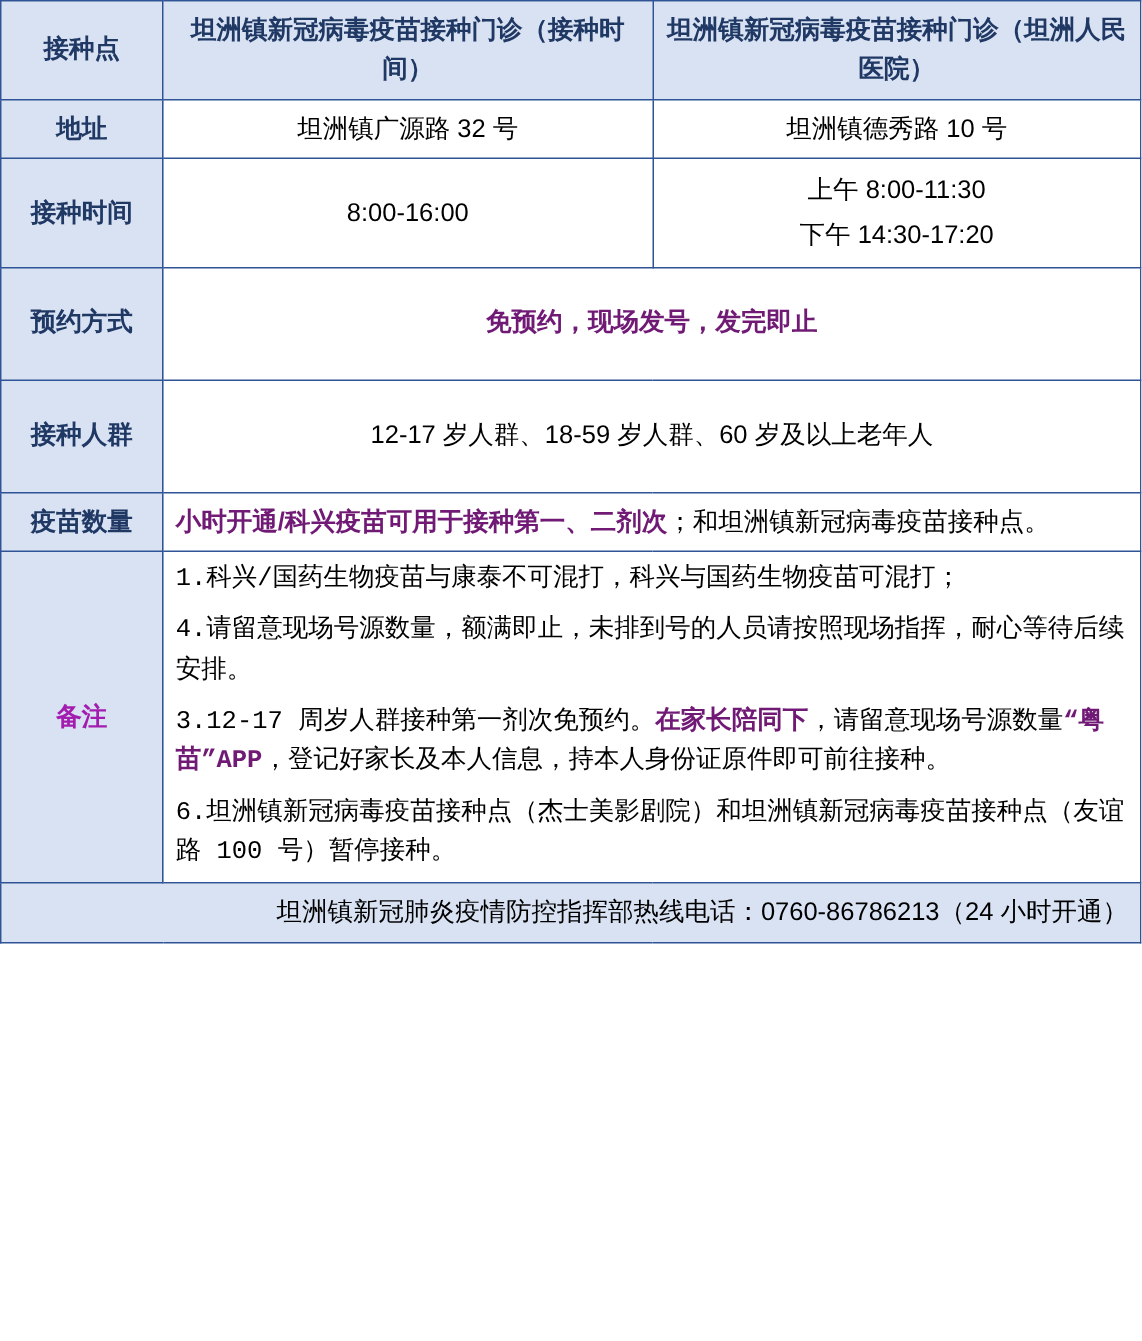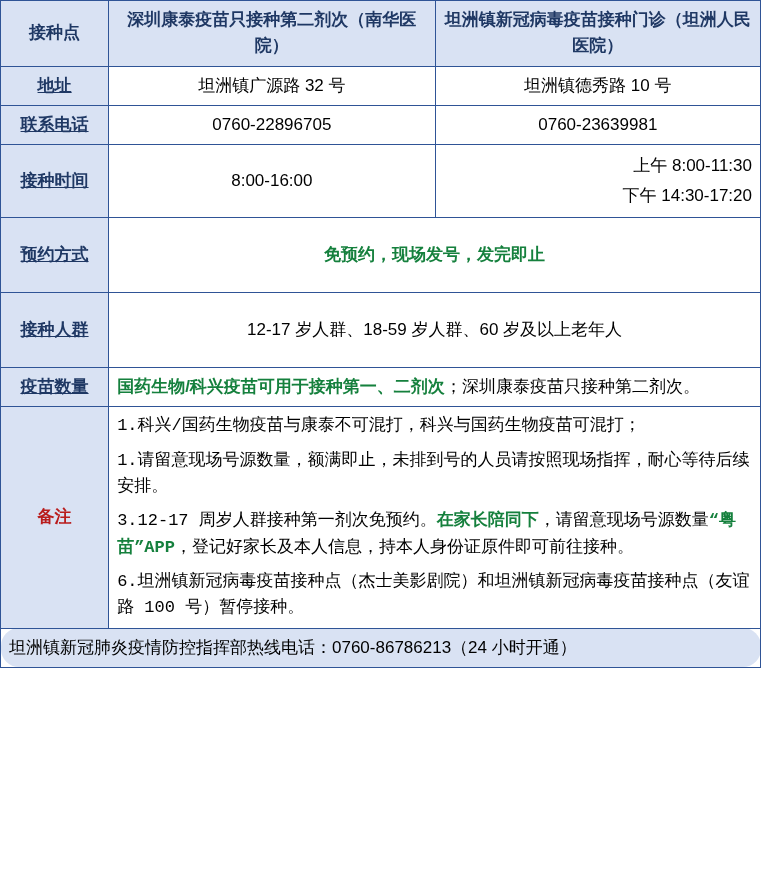--- a/index.html
+++ b/index.html
@@ -32,95 +32,88 @@
     font-size: 17px;
     line-height: 1.55;
   }
   .col-label {
     width: 108px;
     background: #d9e2f3;
     text-align: center;
     font-weight: bold;
     color: #1f3864;
     font-size: 17px;
-    text-decoration: underline;
   }
   .col-a { width: 326px; }
   .col-b { width: 325px; }
   .center { text-align: center; margin-top: 48px; }
   .left { text-align: left; }
   .hdr td {
     background: #d9e2f3;
     font-weight: bold;
     color: #1f3864;
     text-align: center;
     font-size: 18px;
     line-height: 1.5;
     padding-top: 10px;
     padding-bottom: 10px;
   }
   .red {
-    color: #15803d;
+    color: #701a75;
     font-weight: bold;
   }
   .cell-tall { height: 62px; }
-  .two-line div { line-height: 1.75; text-align: right; }
+  .two-line div { line-height: 1.75; }
   .note-cell {
     text-align: left;
     font-size: 17px;
     line-height: 2.15;
     padding: 10px 10px 10px 10px;
     font-family: Liberation Mono, monospace;
   }
   .note-cell p {
     margin: 0 0 8px 0;
   }
   .note-cell p:last-child { margin-bottom: 0; }
   .footer-row td {
-    text-align: left;
+    text-align: right;
     font-size: 16.5px;
     padding: 12px 10px;
-    border-radius: 18px;
   }
   .vert-label {
     background: #d9e2f3;
     font-weight: bold;
-    color: #b91c1c;
+    color: #a21caf;
     text-align: center;
     vertical-align: middle;
   }
 </style>
 </head>
 <body>
 
 <div class="sheet">
   <table class="vac-table">
     <colgroup>
       <col class="col-label">
       <col class="col-a">
       <col class="col-b">
     </colgroup>
     <tbody>
       <tr class="hdr">
         <td>接种点</td>
-        <td>深圳康泰疫苗只接种第二剂次（南华医院）</td>
+        <td>坦洲镇新冠病毒疫苗接种门诊（接种时间）</td>
         <td>坦洲镇新冠病毒疫苗接种门诊（坦洲人民医院）</td>
       </tr>
 
       <tr>
         <td class="col-label">地址</td>
         <td class="center">坦洲镇广源路 32 号</td>
         <td class="center">坦洲镇德秀路 10 号</td>
       </tr>
 
-      <tr>
-        <td class="col-label">联系电话</td>
-        <td class="center">0760-22896705</td>
-        <td class="center">0760-23639981</td>
-      </tr>
 
       <tr>
         <td class="col-label">接种时间</td>
         <td class="center">8:00-16:00</td>
         <td class="center two-line">
           <div>上午 8:00-11:30</div>
           <div>下午 14:30-17:20</div>
         </td>
       </tr>
 
@@ -132,29 +125,29 @@
       </tr>
 
       <tr>
         <td class="col-label">接种人群</td>
         <td class="center cell-tall" colspan="2">12-17 岁人群、18-59 岁人群、60 岁及以上老年人</td>
       </tr>
 
       <tr>
         <td class="col-label">疫苗数量</td>
         <td class="left" colspan="2">
-          <span class="red">国药生物/科兴疫苗可用于接种第一、二剂次</span><span>；深圳康泰疫苗只接种第二剂次。</span>
+          <span class="red">小时开通/科兴疫苗可用于接种第一、二剂次</span><span>；和坦洲镇新冠病毒疫苗接种点。</span>
         </td>
       </tr>
 
       <tr>
         <td class="vert-label">备注</td>
         <td class="note-cell" colspan="2">
           <p>1.科兴/国药生物疫苗与康泰不可混打，科兴与国药生物疫苗可混打；</p>
-          <p>1.请留意现场号源数量，额满即止，未排到号的人员请按照现场指挥，耐心等待后续安排。</p>
+          <p>4.请留意现场号源数量，额满即止，未排到号的人员请按照现场指挥，耐心等待后续安排。</p>
           <p><span>3.12-17 周岁人群接种第一剂次免预约。</span><span class="red">在家长陪同下</span><span>，请留意现场号源数量</span><span class="red">“粤苗”APP</span><span>，登记好家长及本人信息，持本人身份证原件即可前往接种。</span></p>
           <p>6.坦洲镇新冠病毒疫苗接种点（杰士美影剧院）和坦洲镇新冠病毒疫苗接种点（友谊路 100 号）暂停接种。</p>
         </td>
       </tr>
 
       <tr class="footer-row">
         <td colspan="3">坦洲镇新冠肺炎疫情防控指挥部热线电话：0760-86786213（24 小时开通）</td>
       </tr>
     </tbody>
   </table>

